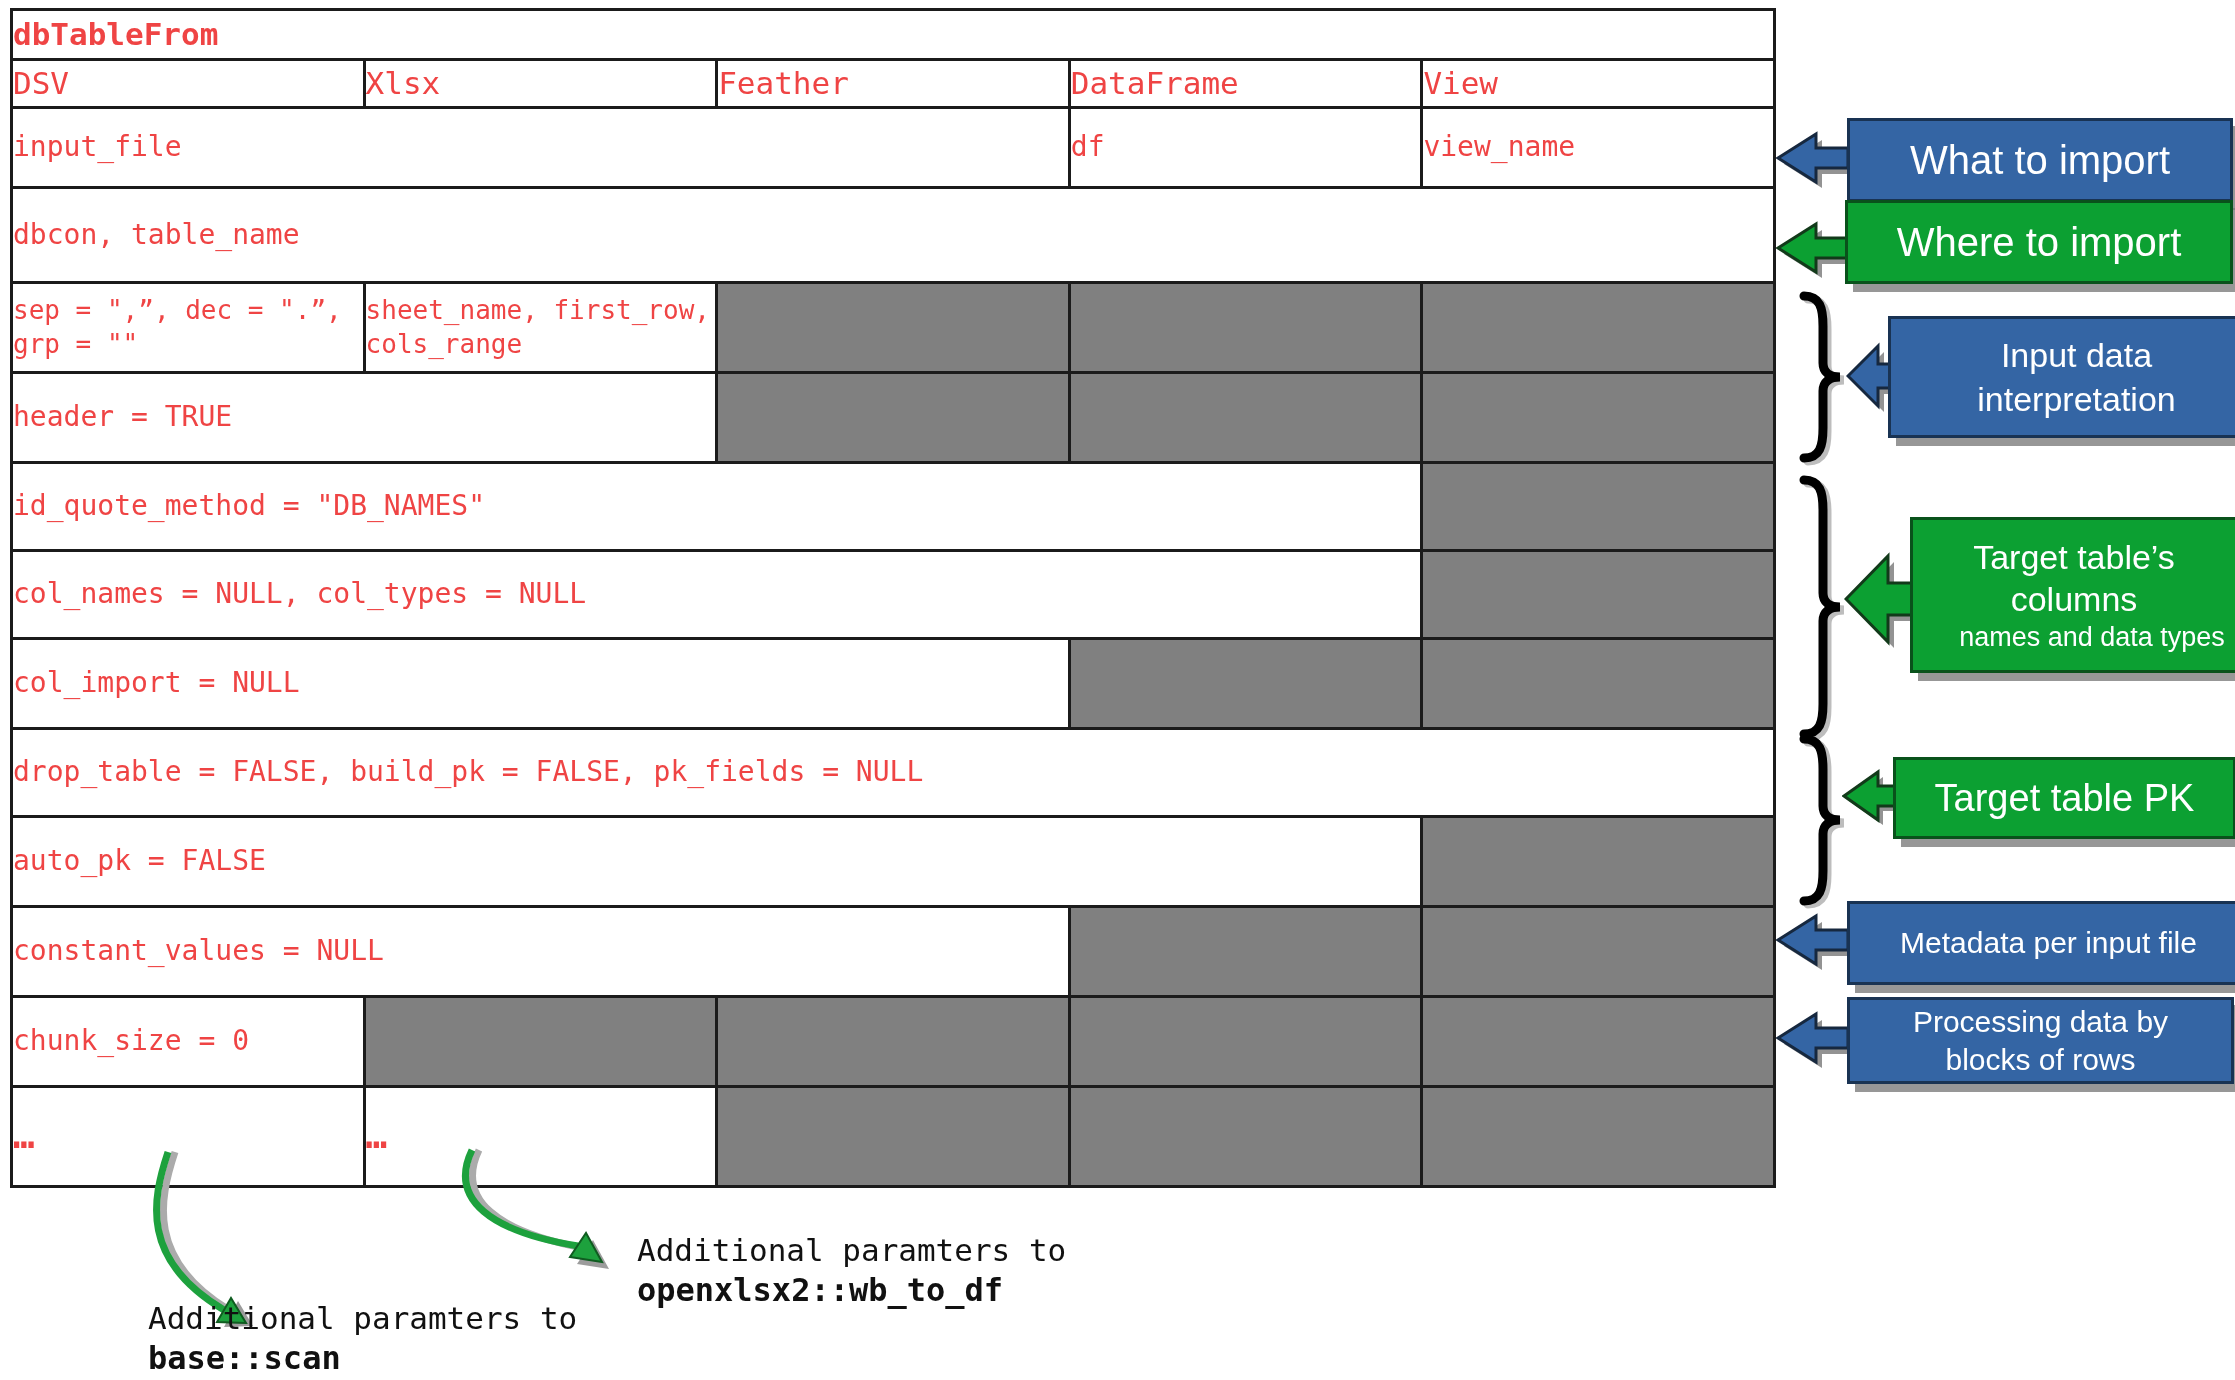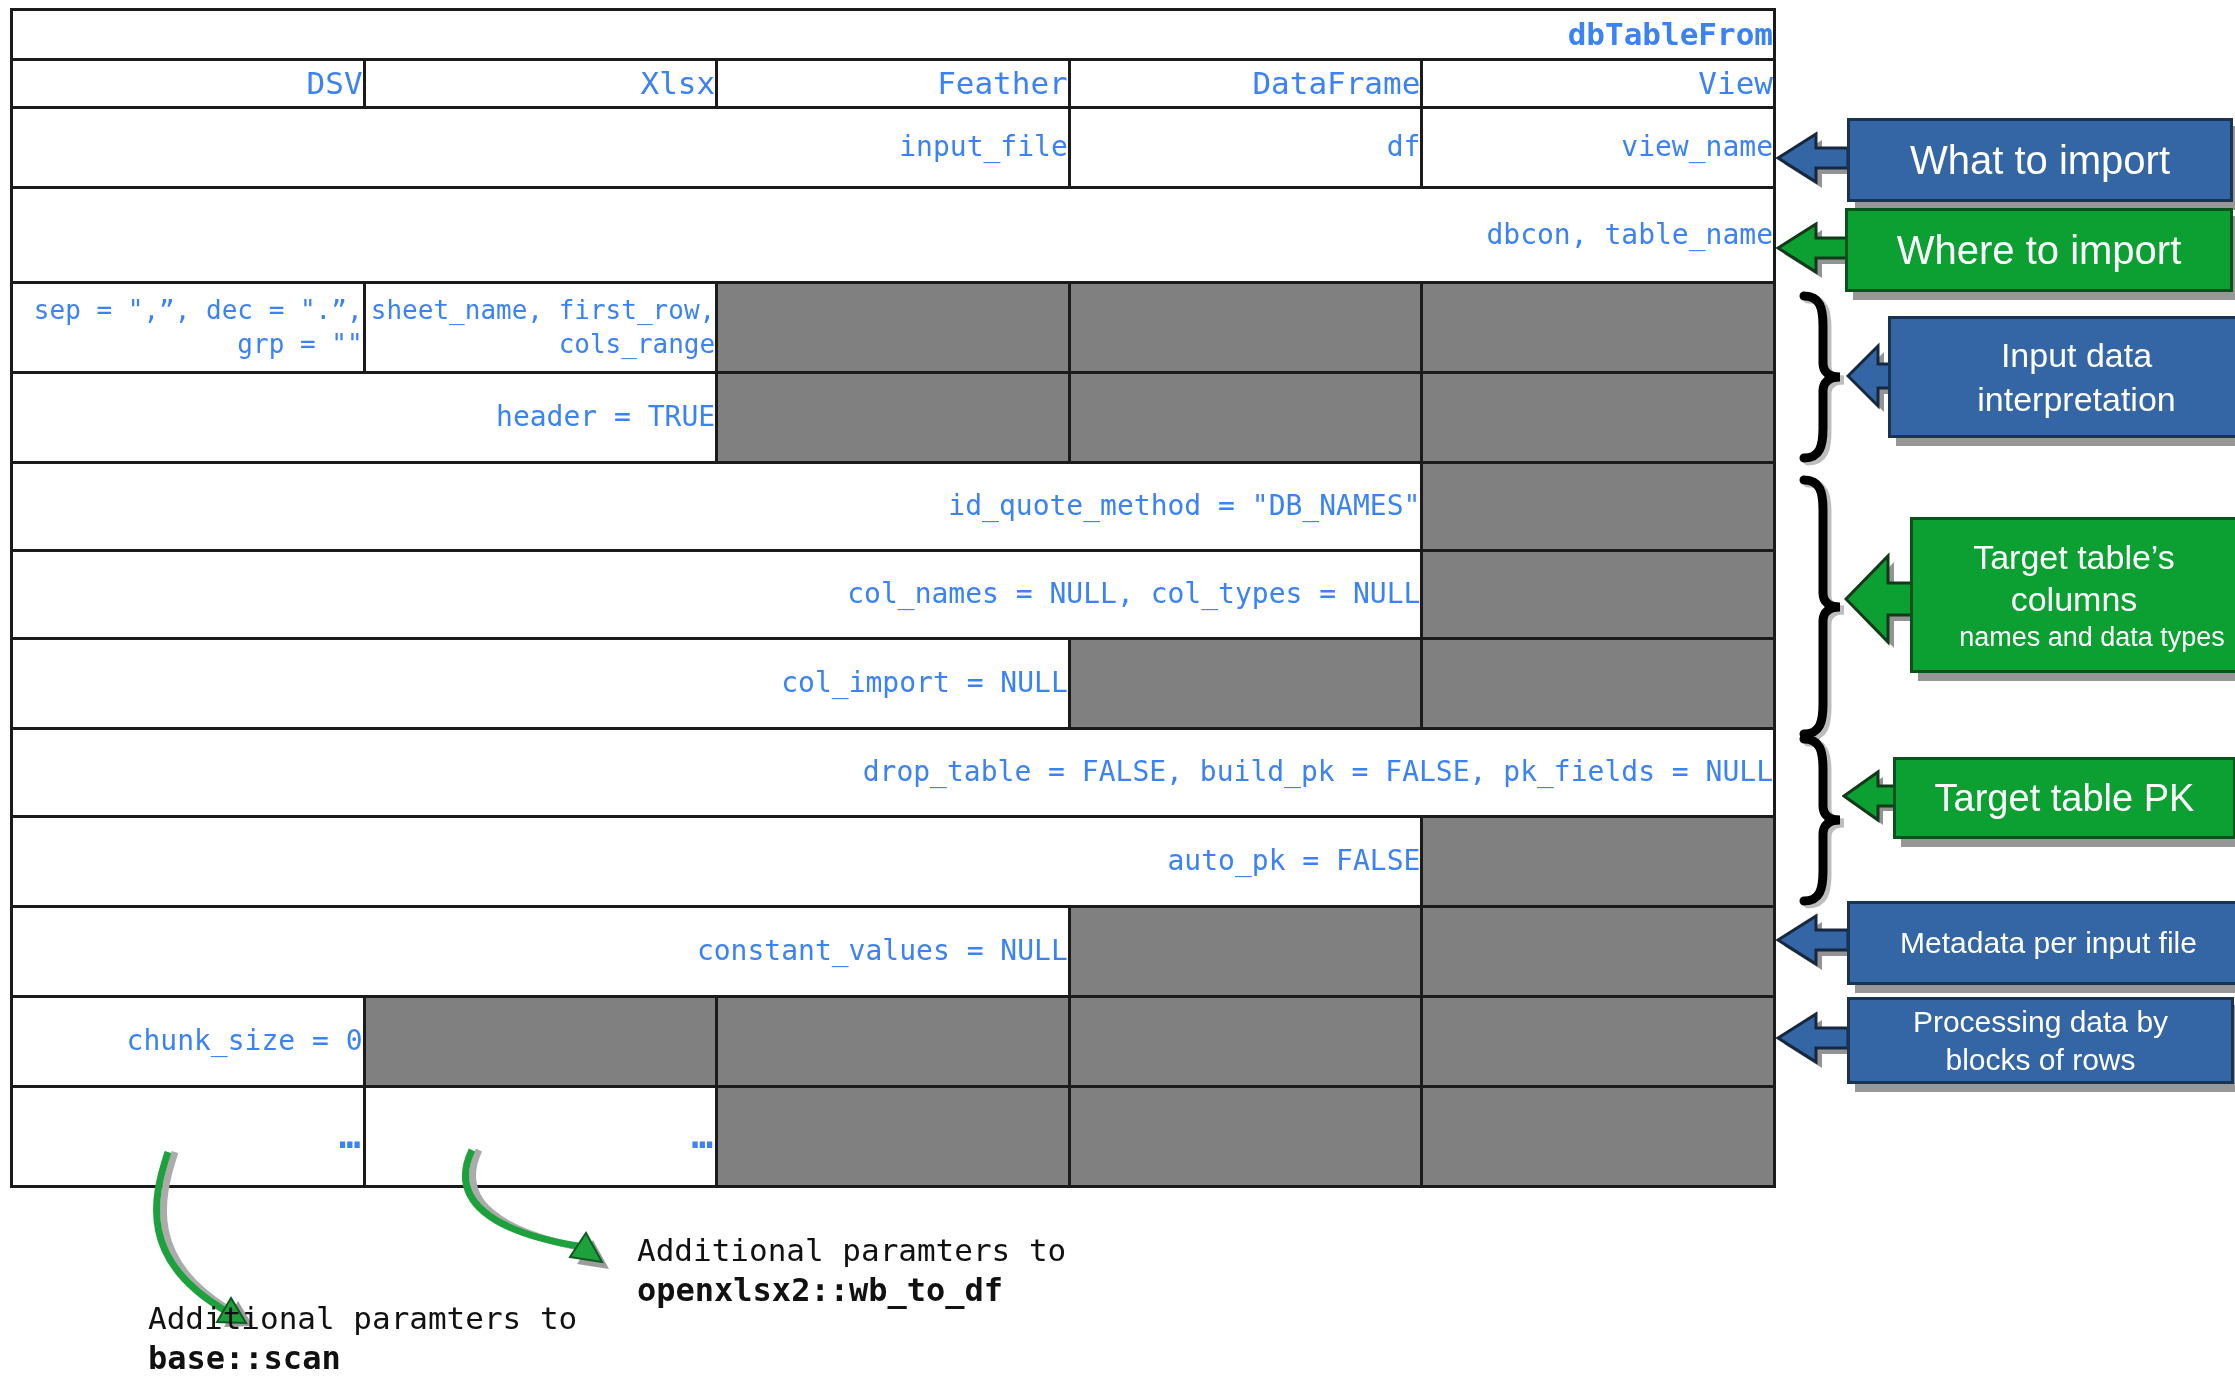--- a/index.html
+++ b/index.html
@@ -2,42 +2,42 @@
 <html style="--blue: #3465a4; --green: #0ca032;"><head>
 <meta charset="utf-8">
 <style>
   html,body{margin:0;padding:0;background:#ffffff;}
   #canvas{position:relative;width:2235px;height:1380px;background:#ffffff;overflow:hidden;
           font-family:"DejaVu Sans Mono", monospace;}
 
   
   #ptable{position:absolute;left:10px;top:8px;width:1766px;border-collapse:collapse;
           table-layout:fixed;background:#ffffff;}
-  #ptable td{border:3px solid #1b1b1b;text-align:right;vertical-align:middle;
-             font-size:28px;color:#3b82f6;padding:0;line-height:1.3;
+  #ptable td{border:3px solid #1b1b1b;text-align:left;vertical-align:middle;
+             font-size:28px;color:#ef4444;padding:0;line-height:1.3;
              font-family:"DejaVu Sans Mono", monospace;overflow:hidden;}
   #ptable td.title{font-weight:bold;font-size:31px;}
   #ptable td.hdr{font-weight:normal;font-size:31px;}
   #ptable td.gray{background:#808080;}
   #ptable td.small{font-size:26px;}
   #ptable td.dots{font-weight:bold;font-size:36px;letter-spacing:2px;}
 
   
   .callout{position:absolute;display:flex;flex-direction:column;justify-content:center;
            align-items:center;color:#ffffff;text-align:center;
            font-family:"Liberation Sans", sans-serif;
            border:3px solid rgba(10,25,40,.65);
            box-shadow:8px 8px 0 rgba(125,125,125,.8);}
   .callout.blue{background:var(--blue);}
   .callout.green{background:var(--green);border-color:rgba(8,40,15,.65);}
   .callout .ln{display:block;}
   .callout .sub{display:block;}
 
   #co1{left:1847px;top:118px;width:380px;height:78px;font-size:40px;}
-  #co2{left:1845px;top:208px;width:382px;height:78px;font-size:40px;}
+  #co2{left:1845px;top:200px;width:382px;height:78px;font-size:40px;}
   #co3{left:1888px;top:316px;width:339px;height:116px;font-size:34px;line-height:44px;padding-left:16px;}
   #co4{left:1910px;top:517px;width:322px;height:150px;font-size:34px;line-height:42px;}
   #co4 .sub{font-size:27px;line-height:34px;margin-left:36px;}
   #co5{left:1893px;top:757px;width:337px;height:76px;font-size:38px;}
   #co6{left:1847px;top:901px;width:381px;height:78px;font-size:30px;padding-left:8px;}
   #co7{left:1847px;top:997px;width:381px;height:81px;font-size:30px;line-height:38px;}
 
   .abs{position:absolute;}
 
   

